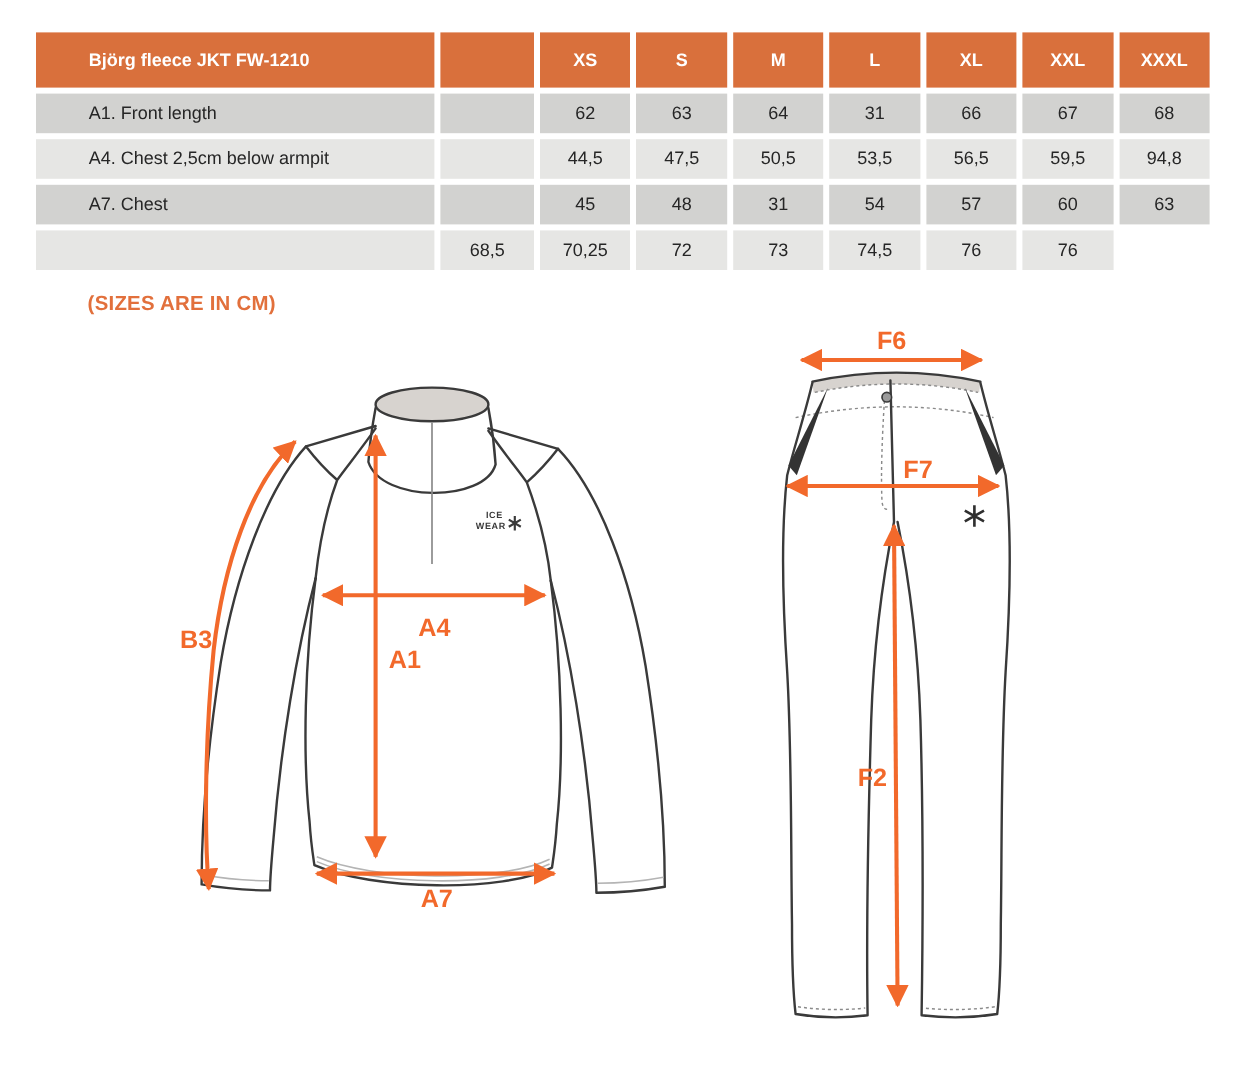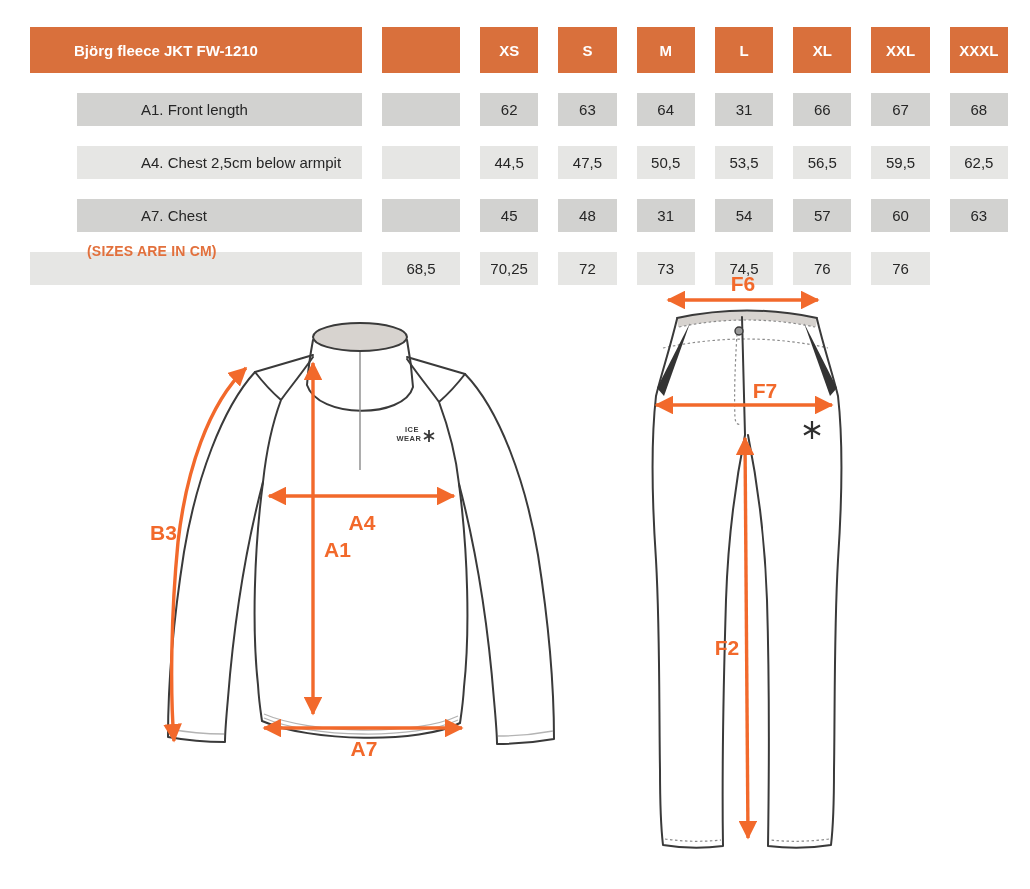--- a/index.html
+++ b/index.html
@@ -1,31 +1,31 @@
 <!DOCTYPE html>
 <html><head>
 <meta charset="utf-8">
 <style>
   html,body{margin:0;padding:0;background:#ffffff;}
   .page{position:relative;width:1030px;height:889px;background:#ffffff;overflow:hidden;
         font-family:"Liberation Sans",sans-serif;}
 
   
   .size-table{position:absolute;left:30px;top:27px;width:978px;display:grid;
-              grid-template-columns:332px 78px repeat(7,1fr);gap:20px;}
+              grid-template-columns:332px 78px repeat(7,1fr);gap:5px;}
   .cell{display:flex;align-items:center;justify-content:center;font-size:15px;color:#262626;}
   .hcell{height:46px;background:#D9703C;color:#ffffff;font-weight:bold;}
   .hcell.title{justify-content:flex-start;padding-left:44px;}
   .dcell{height:33px;}
-  .dcell.label{justify-content:flex-start;padding-left:64px;margin-left:47px;}
+  .dcell.label{justify-content:flex-start;padding-left:44px;}
   .r-dark{background:#D2D2D0;}
   .r-light{background:#E6E6E4;}
 
   
-  .units-note{position:absolute;left:87px;top:243px;font-size:14px;font-weight:bold;
+  .units-note{position:absolute;left:73px;top:243px;font-size:17px;font-weight:bold;
               color:#E2703C;letter-spacing:.2px;}
 
   
   .jacket-svg{position:absolute;left:140px;top:300px;}
   .pants-svg{position:absolute;left:615px;top:270px;}
   svg text.mlbl{fill:#F2692B;font-weight:bold;font-size:21px;font-family:"Liberation Sans",sans-serif;}
   svg text.logo-txt{fill:#3a3a3a;font-weight:bold;font-family:"Liberation Sans",sans-serif;}
   .garm{stroke:#3a3a3a;stroke-width:2;fill:none;stroke-linecap:round;}
   .stitch{stroke:#b4b4b4;stroke-width:1.3;fill:none;}
   .dot{stroke:#8a8a8a;stroke-width:1.2;fill:none;stroke-dasharray:2.5 2.5;}
@@ -58,21 +58,21 @@
     <div class="cell dcell r-dark">68</div>
 
     <div class="cell dcell label r-light">A4. Chest 2,5cm below armpit</div>
     <div class="cell dcell r-light"></div>
     <div class="cell dcell r-light">44,5</div>
     <div class="cell dcell r-light">47,5</div>
     <div class="cell dcell r-light">50,5</div>
     <div class="cell dcell r-light">53,5</div>
     <div class="cell dcell r-light">56,5</div>
     <div class="cell dcell r-light">59,5</div>
-    <div class="cell dcell r-light">62,5</div>
+    <div class="cell dcell r-light">94,8</div>
 
     <div class="cell dcell label r-dark">A7. Chest</div>
     <div class="cell dcell r-dark"></div>
     <div class="cell dcell r-dark">45</div>
     <div class="cell dcell r-dark">48</div>
     <div class="cell dcell r-dark">31</div>
     <div class="cell dcell r-dark">54</div>
     <div class="cell dcell r-dark">57</div>
     <div class="cell dcell r-dark">60</div>
     <div class="cell dcell r-dark">63</div>

